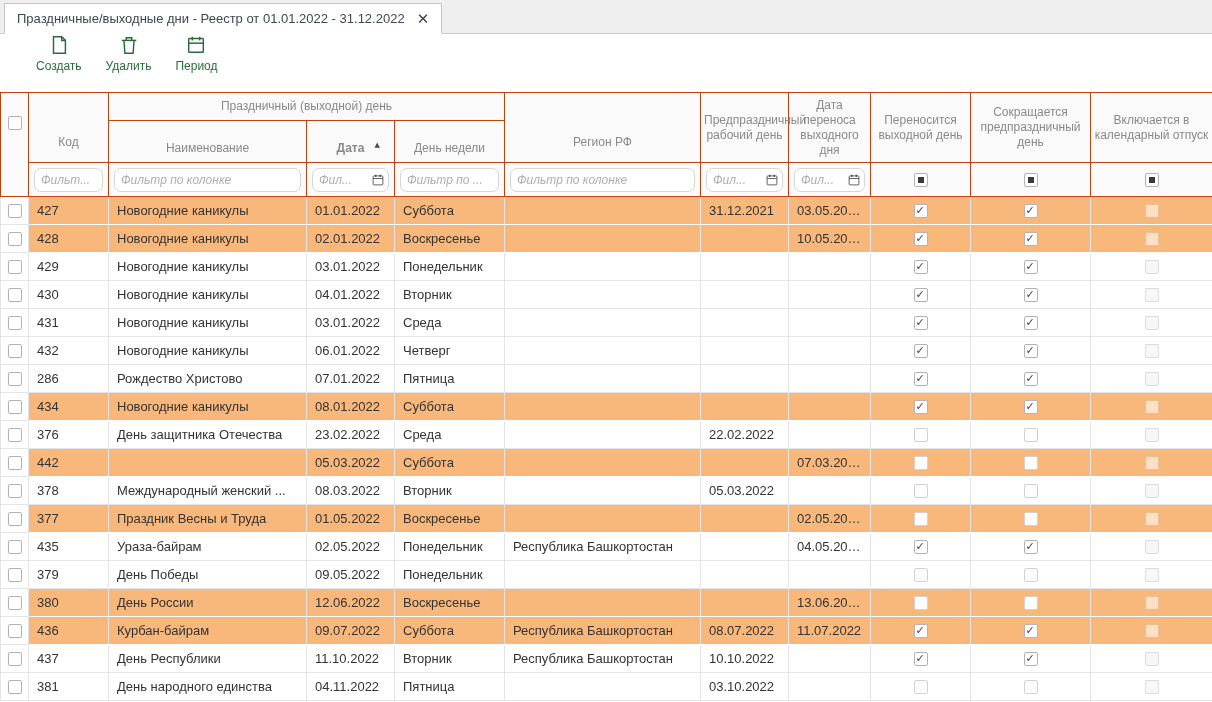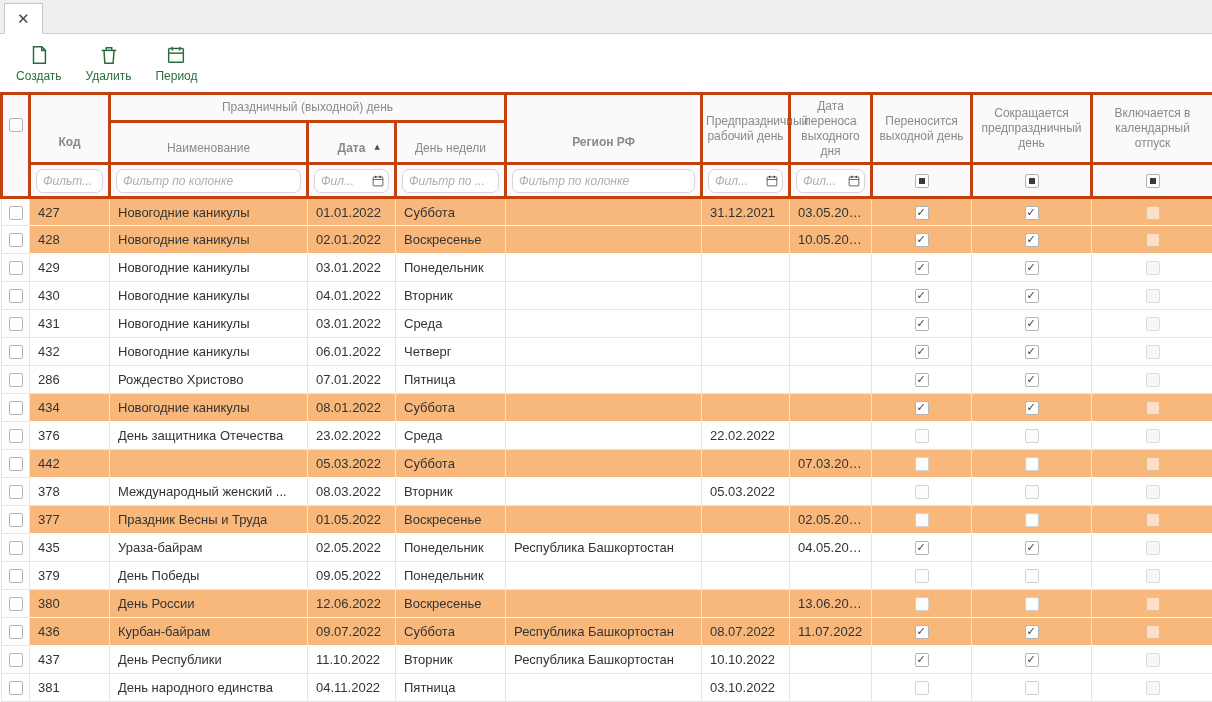--- a/index.html
+++ b/index.html
@@ -9,34 +9,34 @@
   
   .tabbar { height:34px; background:#efefef; border-bottom:1px solid #cdcdcd;
     display:flex; align-items:flex-end; padding-left:4px; }
   .tab { position:relative; top:1px; display:flex; align-items:center; gap:12px;
     height:31px; padding:0 12px; background:#fff;
     border:1px solid #c6c6c6; border-bottom:1px solid #fff;
     font-size:13px; color:#3d4852; white-space:nowrap; cursor:pointer; }
   .tab-close { font-size:15px; color:#444; line-height:1; cursor:pointer; }
 
   
-  .toolbar { height:58px; background:#fff; display:flex; align-items:center;
-    gap:24px; padding-left:16px; }
+  .toolbar { height:58px; background:#fff; display:flex; align-items:flex-start;
+    gap:24px; padding-left:36px; }
   .tbtn { display:flex; flex-direction:column; align-items:center; gap:3px;
     color:var(--accent,#2a6b3c); cursor:pointer; }
   .tbtn svg { display:block; }
   .tbtn .lbl { font-size:12px; white-space:nowrap; }
 
   
   table { border-collapse:collapse; table-layout:fixed; width:1212px; }
   th { background:#fafafa; color:#8a8a8a; font-weight:normal; font-size:12px;
-    border:3px solid #c2410c; text-align:center; line-height:1.25;margin-left:44px; }
+    border:1px solid #c2410c; text-align:center; line-height:1.25;margin-left:44px; }
   tr.h-group th.h-grouphdr { height:28px; }
   tr.h-labels th { height:42px; vertical-align:bottom; padding-bottom:6px; }
-  th.h-single { vertical-align:bottom; padding-bottom:12px;font-weight:bold; }
+  th.h-single { vertical-align:bottom; padding-bottom:12px; }
   th.h-mid { vertical-align:middle; padding:2px 3px; }
   tr.h-filters th { height:34px; padding:0 5px; }
   th.h-sel { vertical-align:top; padding-top:22px; }
 
   .sort-cell { position:relative;font-weight:bold; }
   .sort-arrow { position:absolute; top:20px; right:14px; font-size:7px; color:#4a4a4a;
     font-family:"DejaVu Sans",sans-serif; }
 
   .flt { width:100%; height:24px; border:1px solid #d6d6d6; border-radius:7px;
     padding:0 6px; font-size:12px; color:#444; background:#fff;
@@ -65,20 +65,21 @@
   td.c-sel { border-left:1px solid #e5e5e5; }
   tr.hl td { background:var(--hl,#f8b87c); border-bottom-color:rgba(255,255,255,0.85); }
   tr.hl td.c-sel { background:#fff; border-bottom-color:#e5e5e5; }
   tr.hl .cb.dis { background:rgba(255,255,255,0.55); border-color:#e4c19a; }
 </style>
 </head>
 <body>
 
 <div class="tabbar">
   <div class="tab">
+    <span>Праздничные/выходные дни - Реестр от 01.01.2022 - 31.12.2022</span>
     <span class="tab-close">✕</span>
   </div>
 </div>
 
 <div class="toolbar">
   <div class="tbtn">
     <span>
       <svg viewBox="0 0 24 24" width="22" height="22" fill="none" stroke="currentColor" stroke-width="1.6">
           <path d="M6 3h9l4 4v14H6z"></path>
           <path d="M15 3v4h4"></path>

